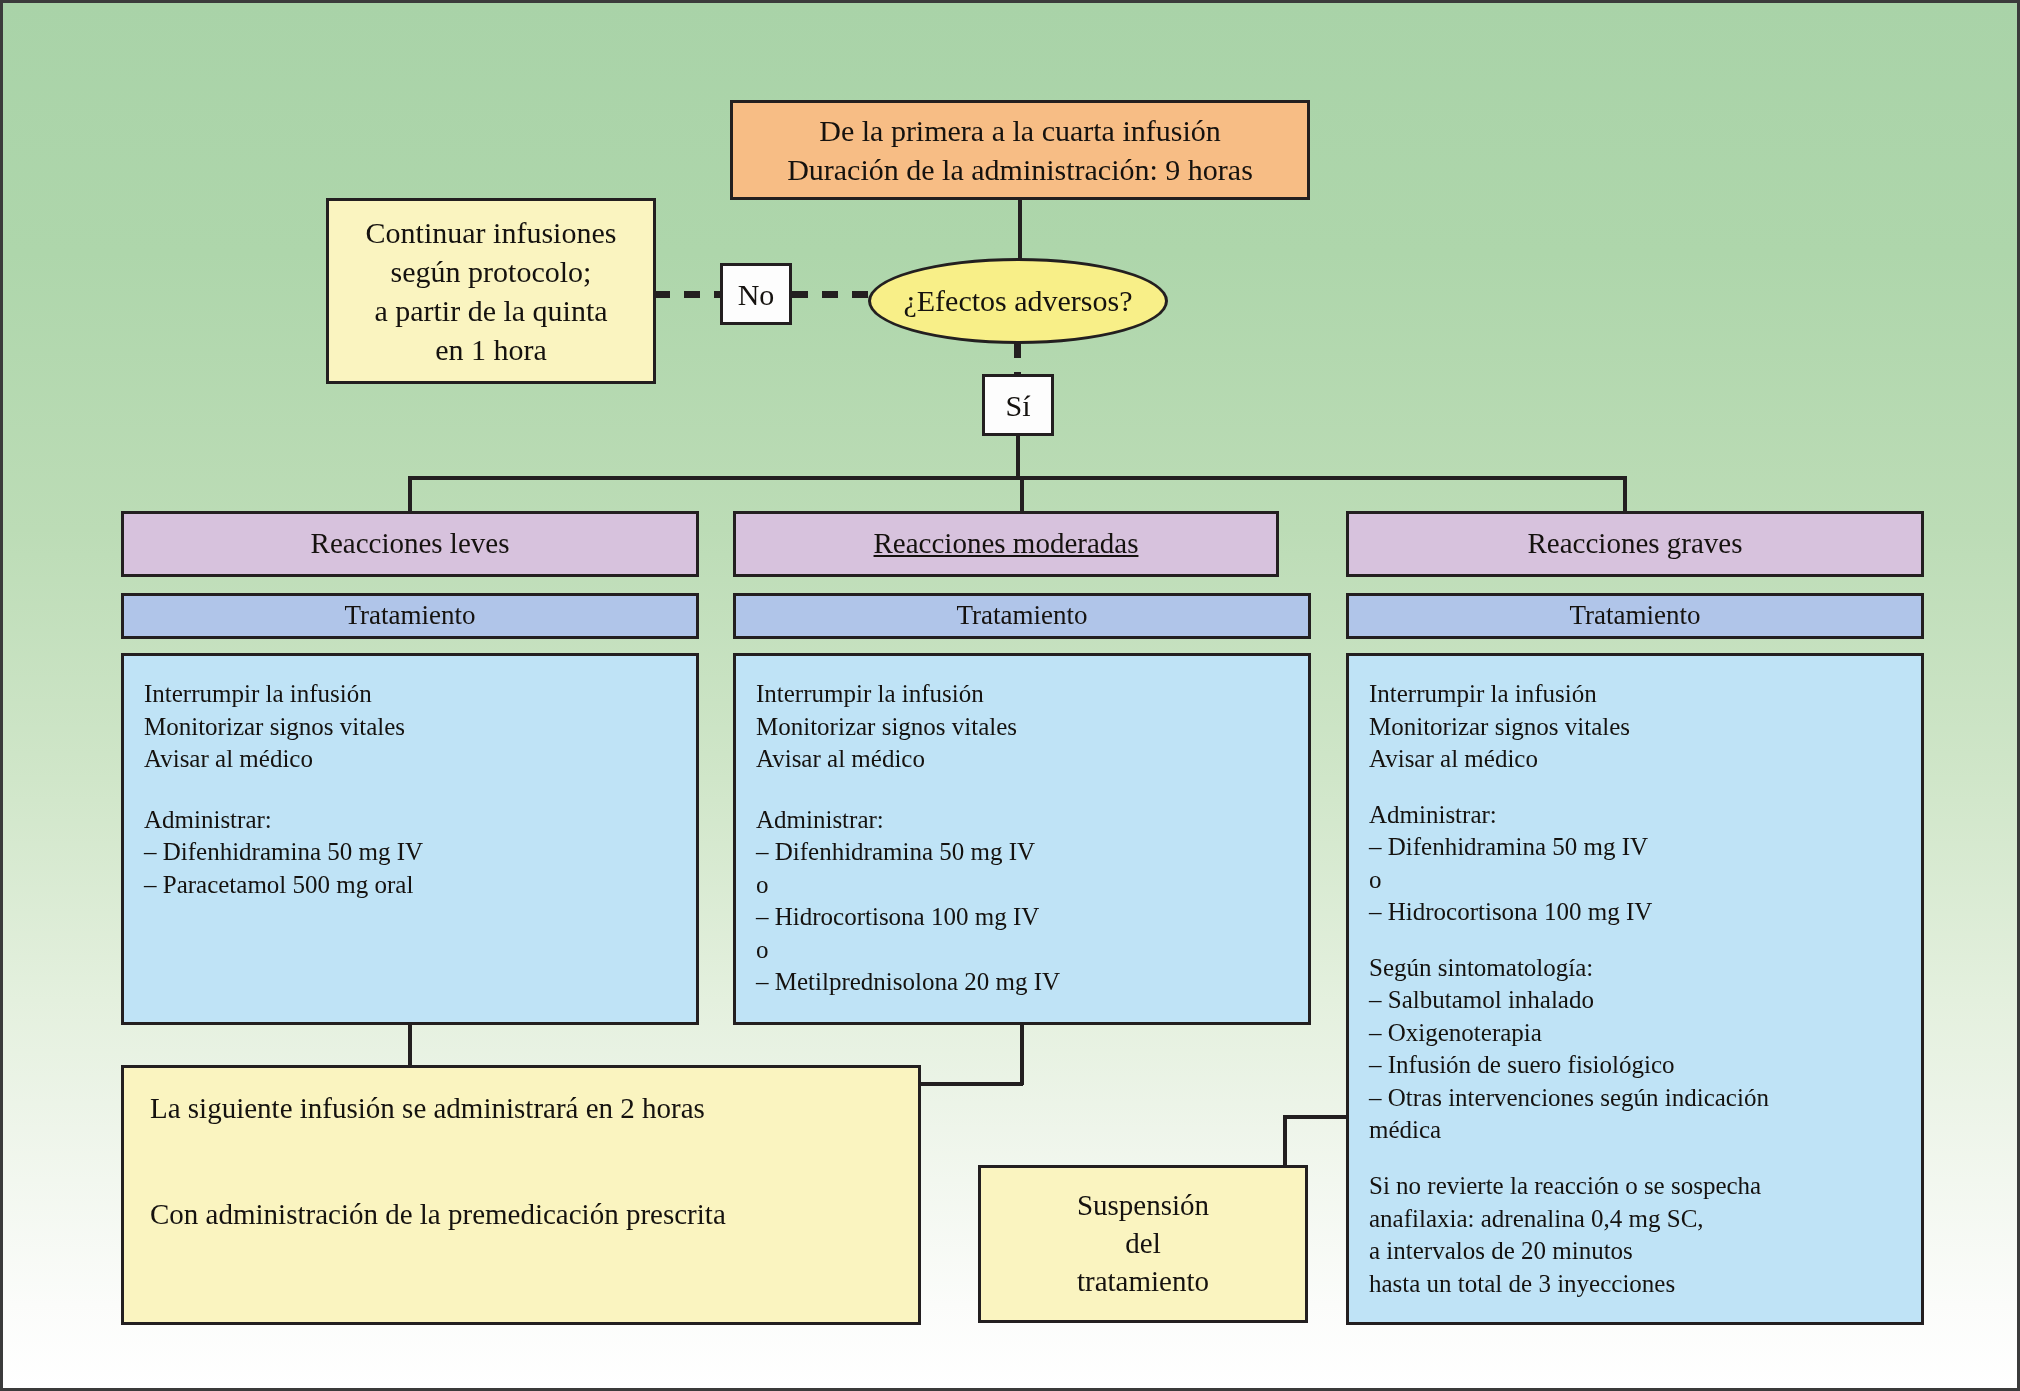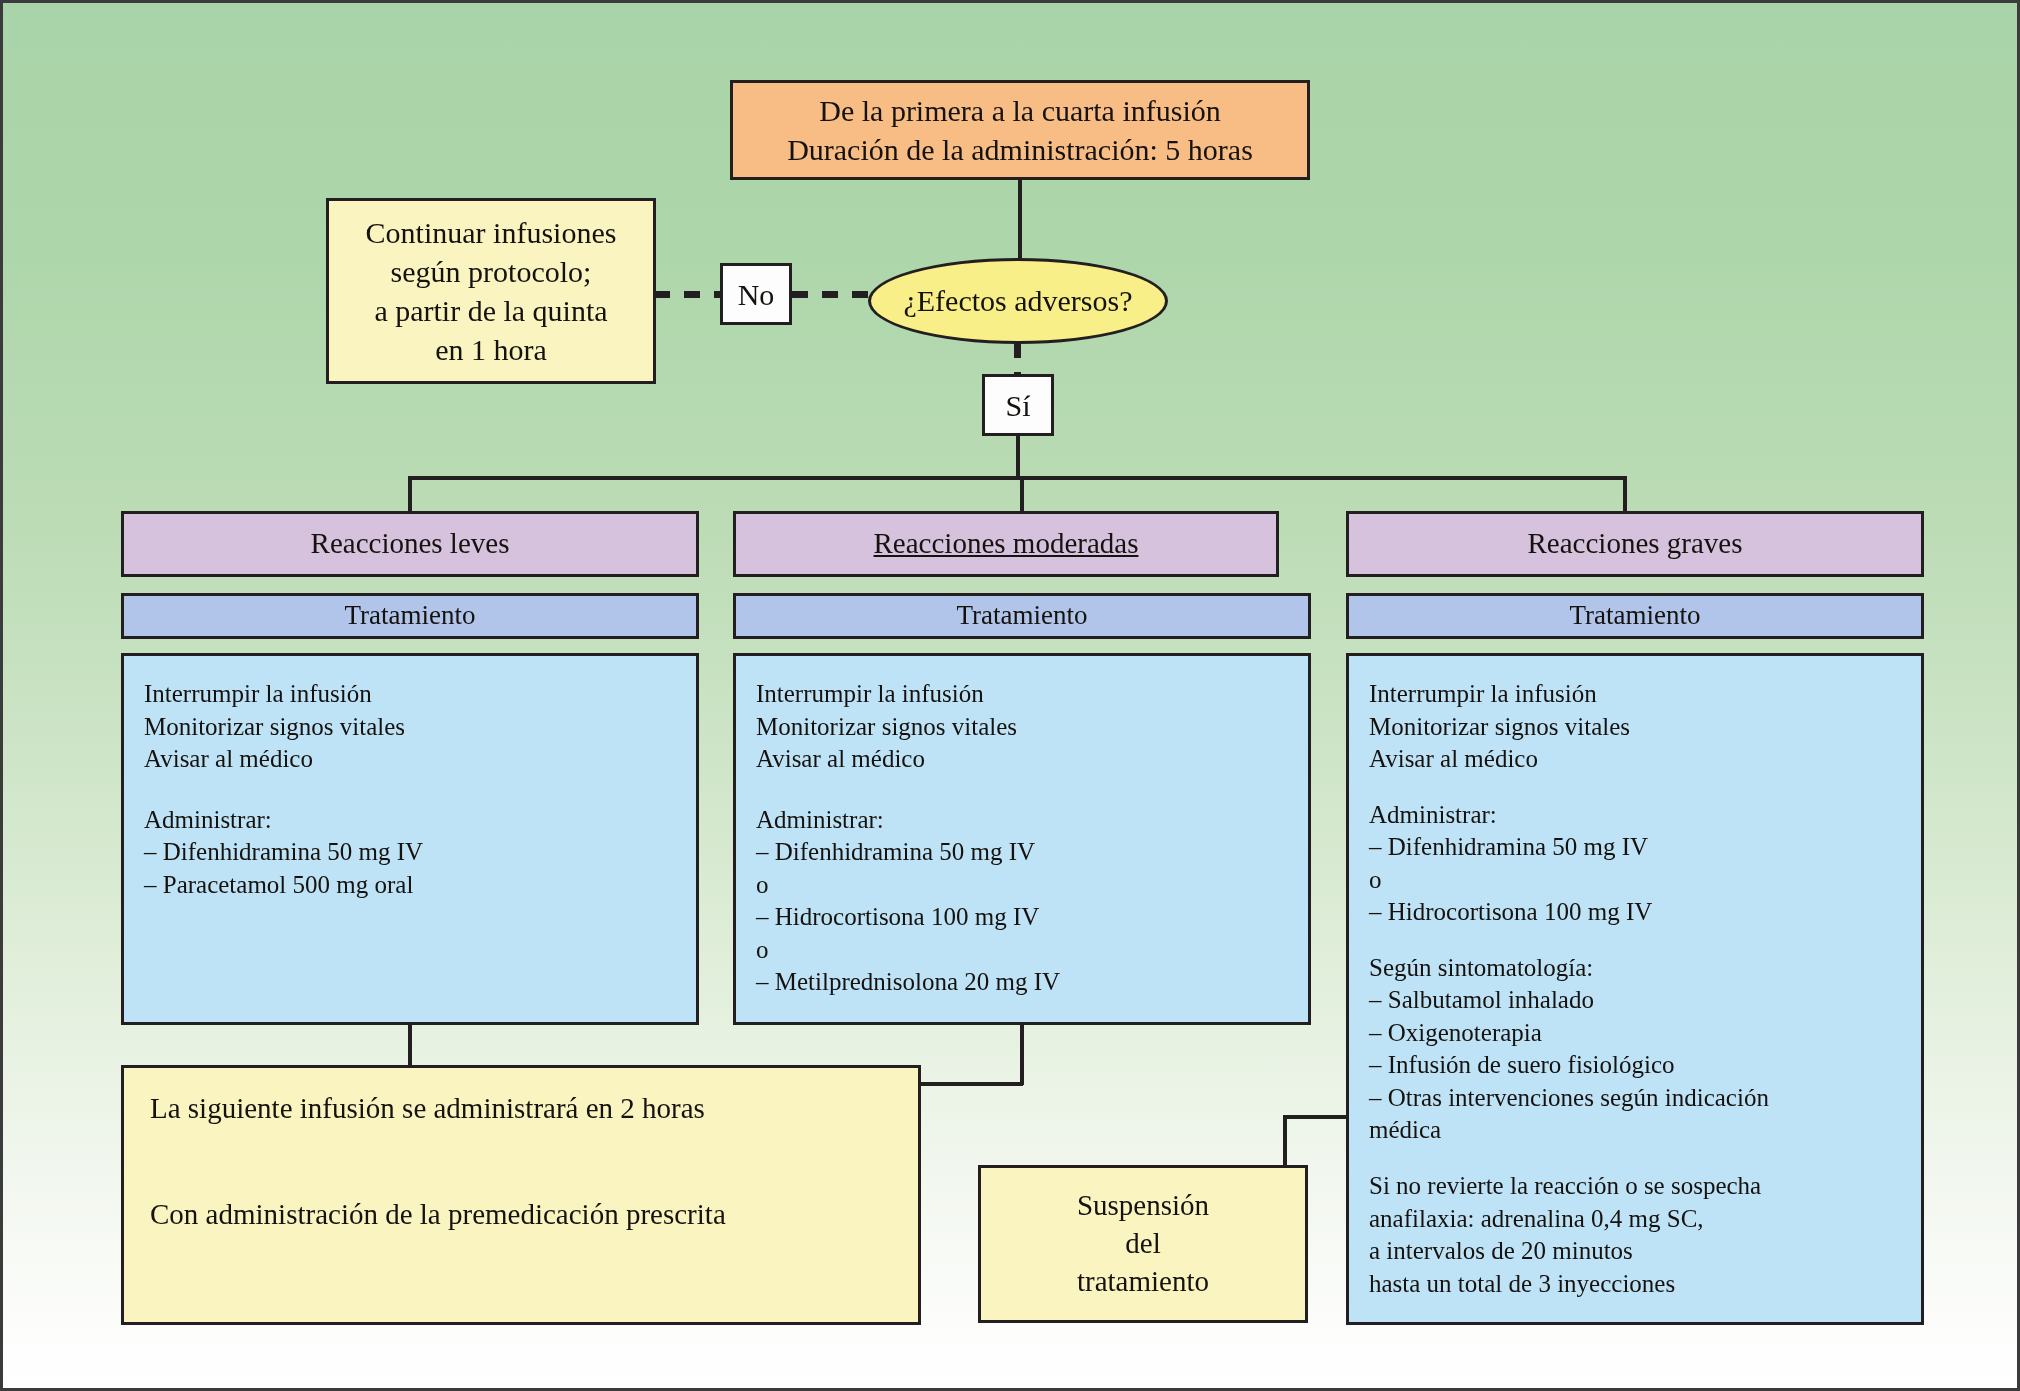--- a/index.html
+++ b/index.html
@@ -35,21 +35,21 @@
     display:flex;
     flex-direction:column;
     justify-content:center;
     color:#15120f;
     line-height:1.30;
     z-index:3;
   }
   .center{align-items:center;text-align:center;}
   .leftal{align-items:flex-start;text-align:left;}
 
-  .orange{background:#f7bd85;}
+  .orange{background:#f7bd85;margin-top:20px;}
   .yellowpale{background:#faf4c0;}
   .purple{background:#d7c2dd;}
   .bluebar{background:#b0c5e9;}
   .bluebody{background:#bfe3f6;}
   .white{background:#fdfdfd;}
 
   
   #n-top{left:727px;top:77px;width:580px;height:100px;font-size:30px;}
 
   #n-continue{left:323px;top:195px;width:330px;height:186px;font-size:30px;}
@@ -128,21 +128,21 @@
   <div class="ln v" style="left:405px;top:1020px;height:44px;"></div>
 
   <div class="ln v" style="left:1017px;top:1020px;height:62px;"></div>
   <div class="ln h" style="left:916px;top:1079px;width:104px;"></div>
 
   <div class="ln h" style="left:1280px;top:1112px;width:66px;"></div>
   <div class="ln v" style="left:1280px;top:1112px;height:52px;"></div>
 
   <div id="n-top" class="node orange center">
     <div>De la primera a la cuarta infusión</div>
-    <div>Duración de la administración: 5 horas</div>
+    <div>Duración de la administración: 9 horas</div>
   </div>
 
   <div id="n-continue" class="node yellowpale center">
     <div class="blk">Continuar infusiones
 según protocolo;
 a partir de la quinta
 en 1 hora</div>
   </div>
 
   <div id="n-no" class="node white center">

